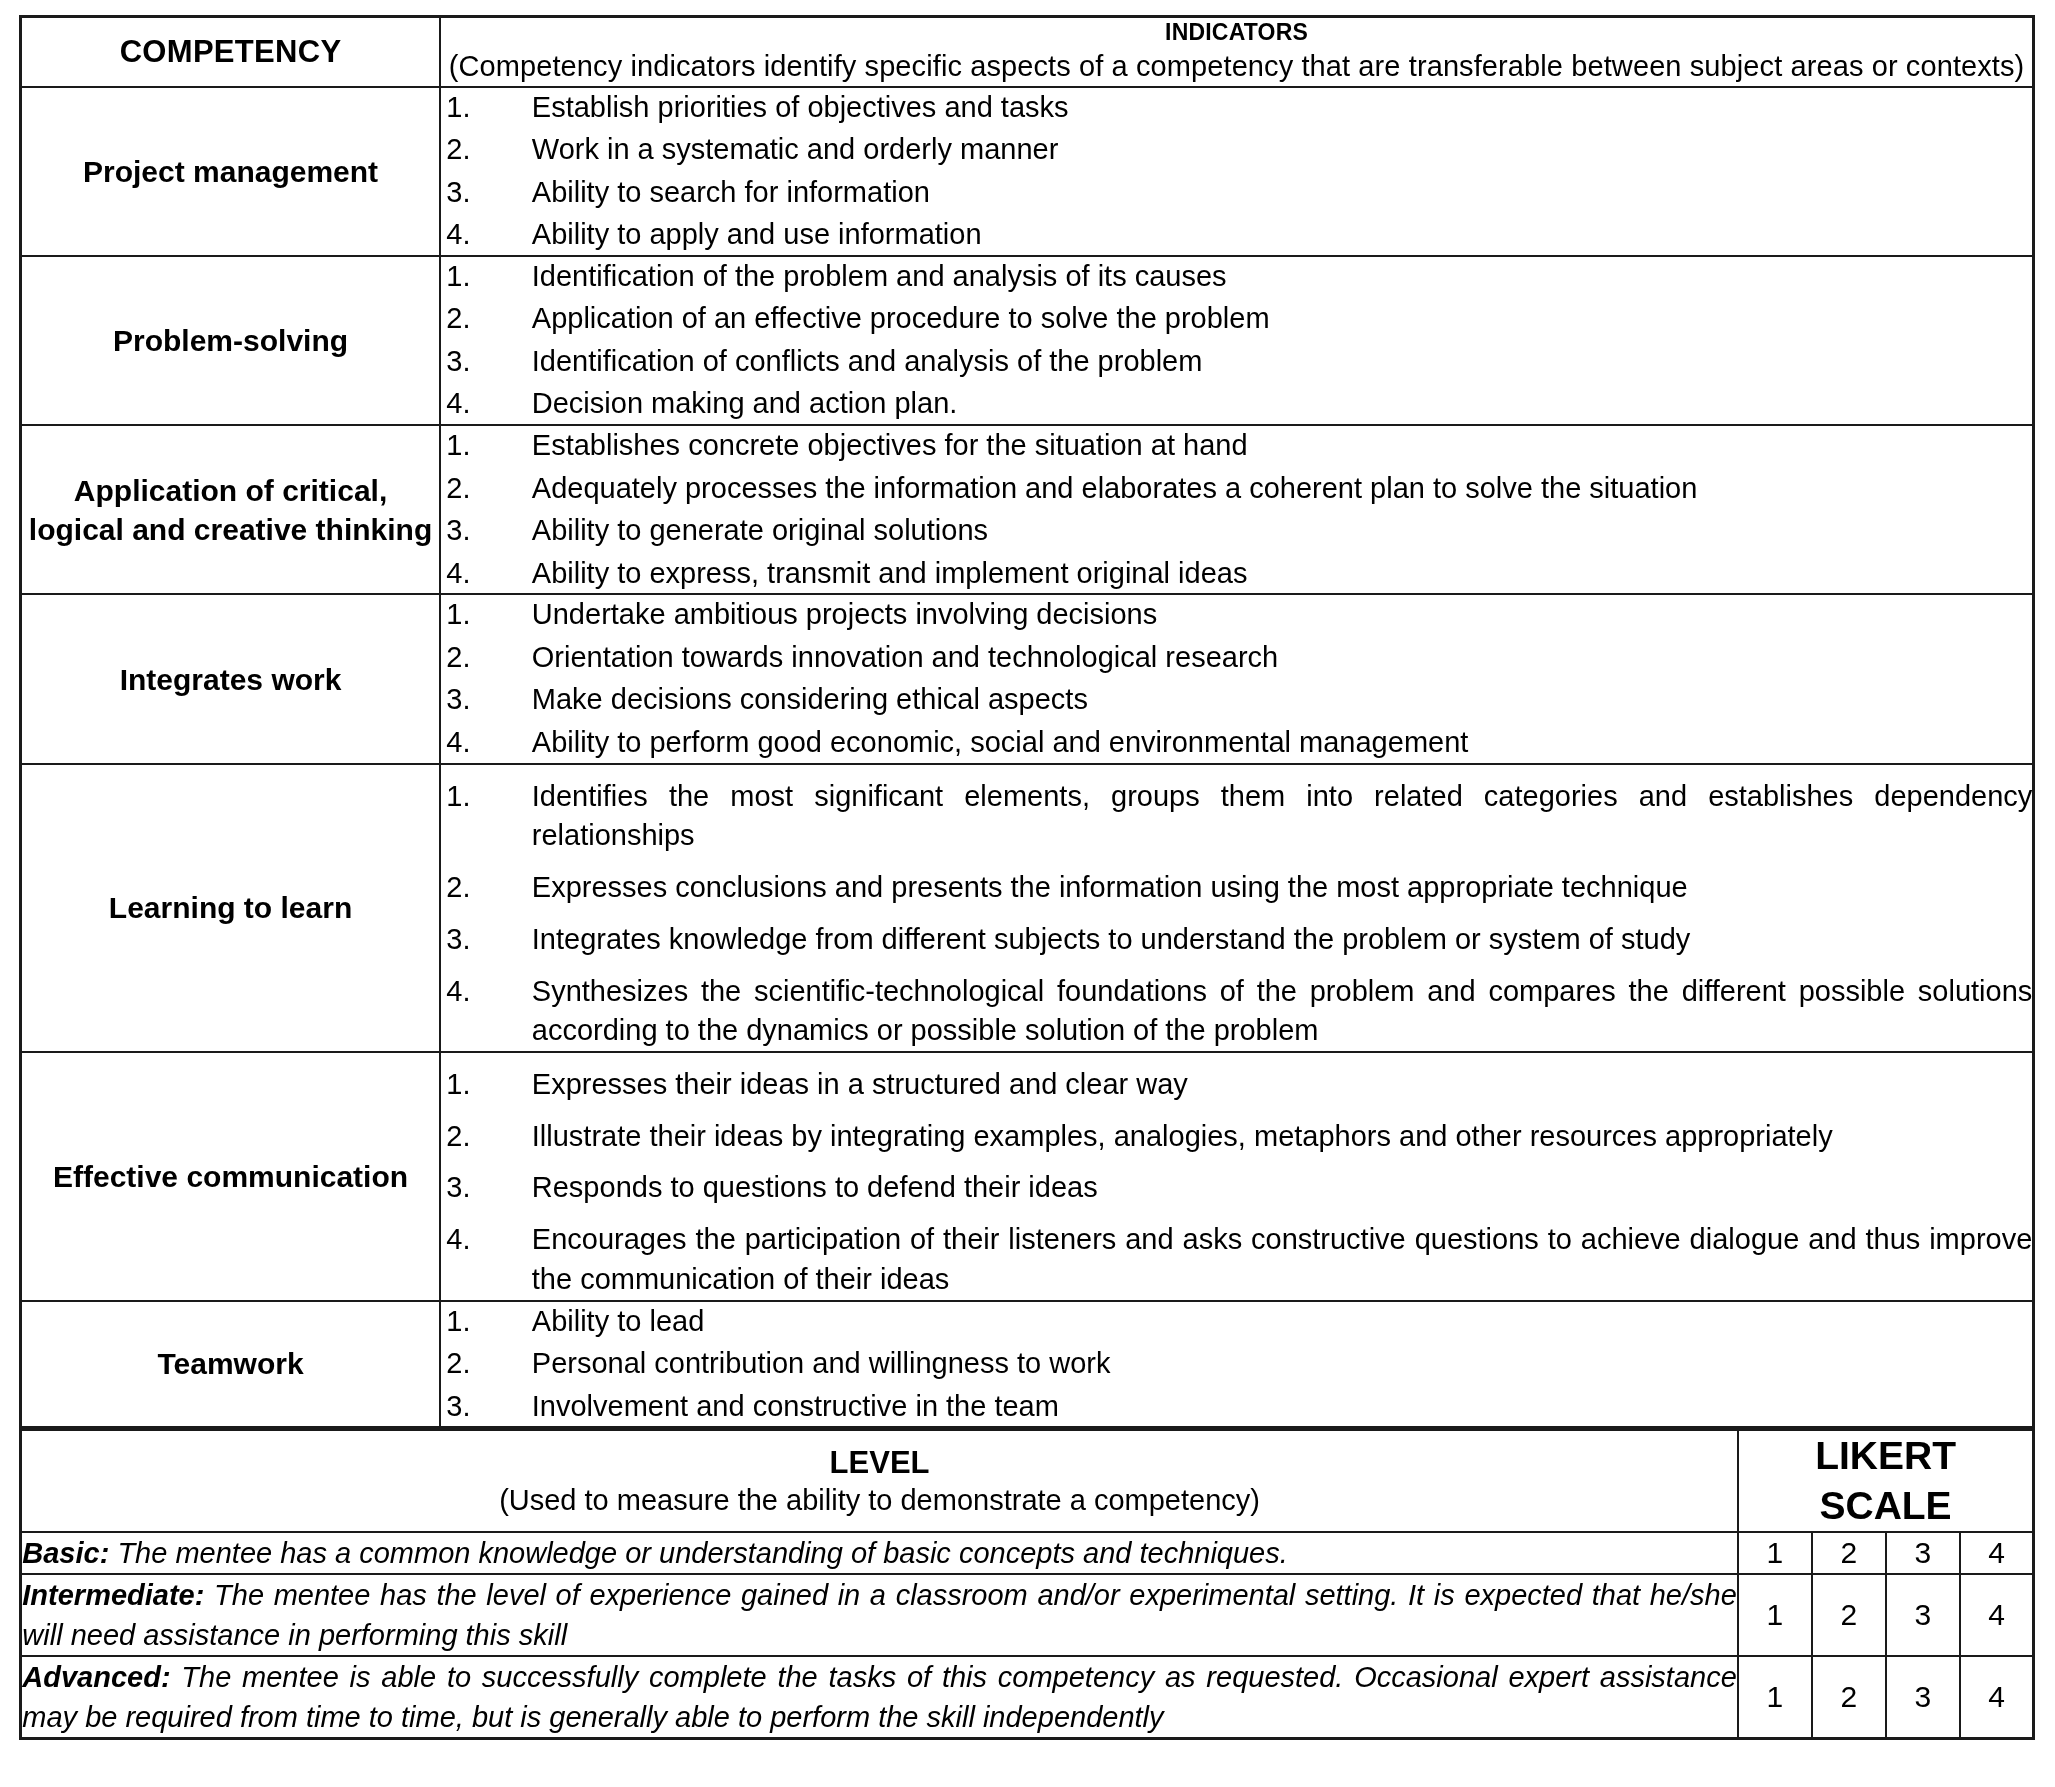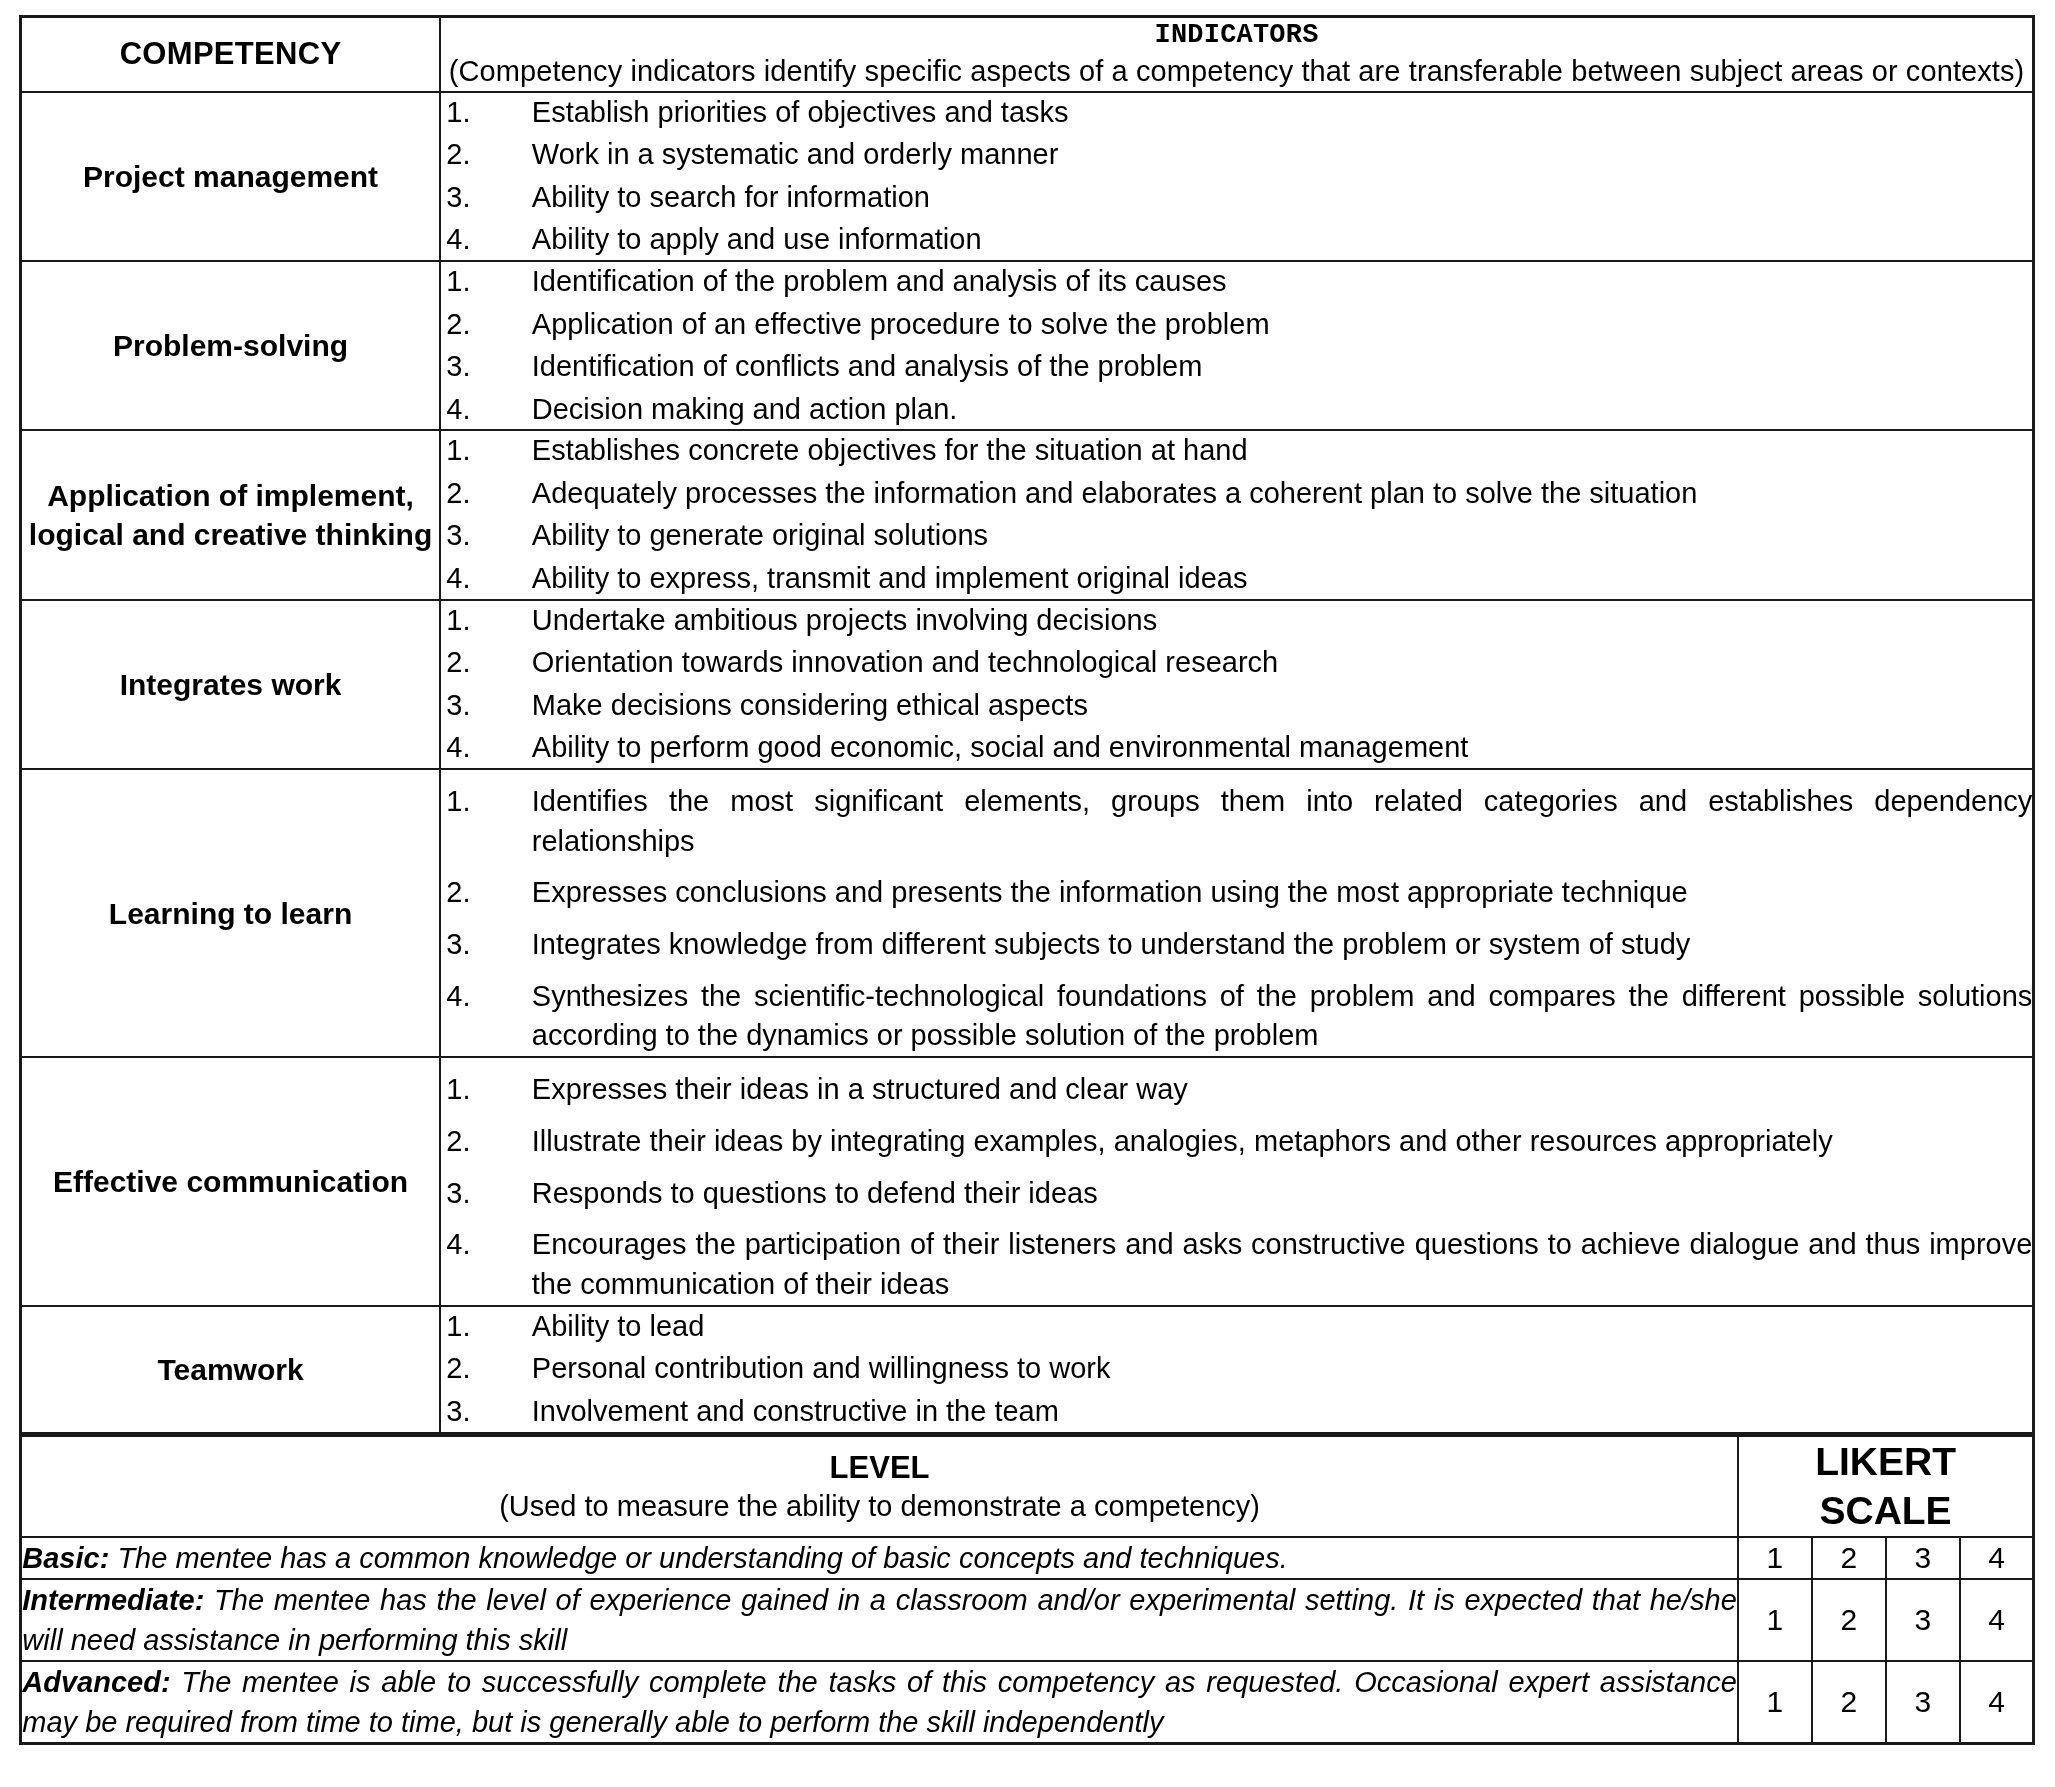--- a/index.html
+++ b/index.html
@@ -48,24 +48,23 @@
     letter-spacing: 0.3px;
     padding: 11px 6.9px 12.4px 6.9px;
   }
   .hdr-indicators {
     text-align: center;
     padding: 8.3px 18px 11px 18px;
     line-height: 1.30;
   }
   .hdr-ind-title {
     font-weight: bold;
-    font-size: 27px;
+    font-size: 23px;
     display: block;
     letter-spacing: 0.2px;
-    font-family: Liberation Mono, monospace;
   }
   .hdr-ind-sub {
     font-weight: normal;
     font-size: 29px;
     display: block;
     letter-spacing: 0.1px;
   }
 
   
   .comp-name {
@@ -199,21 +198,21 @@
           <ol class="ind-list">
             <li><span class="num">1.</span><span class="txt">Identification of the problem and analysis of its causes</span></li>
             <li><span class="num">2.</span><span class="txt">Application of an effective procedure to solve the problem</span></li>
             <li><span class="num">3.</span><span class="txt">Identification of conflicts and analysis of the problem</span></li>
             <li><span class="num">4.</span><span class="txt">Decision making and action plan.</span></li>
           </ol>
         </td>
       </tr>
 
       <tr>
-        <td class="comp-name">Application of implement, logical and creative thinking</td>
+        <td class="comp-name">Application of critical, logical and creative thinking</td>
         <td class="ind-cell">
           <ol class="ind-list">
             <li><span class="num">1.</span><span class="txt">Establishes concrete objectives for the situation at hand</span></li>
             <li><span class="num">2.</span><span class="txt">Adequately processes the information and elaborates a coherent plan to solve the situation</span></li>
             <li><span class="num">3.</span><span class="txt">Ability to generate original solutions</span></li>
             <li><span class="num">4.</span><span class="txt">Ability to express, transmit and implement original ideas</span></li>
           </ol>
         </td>
       </tr>
 

